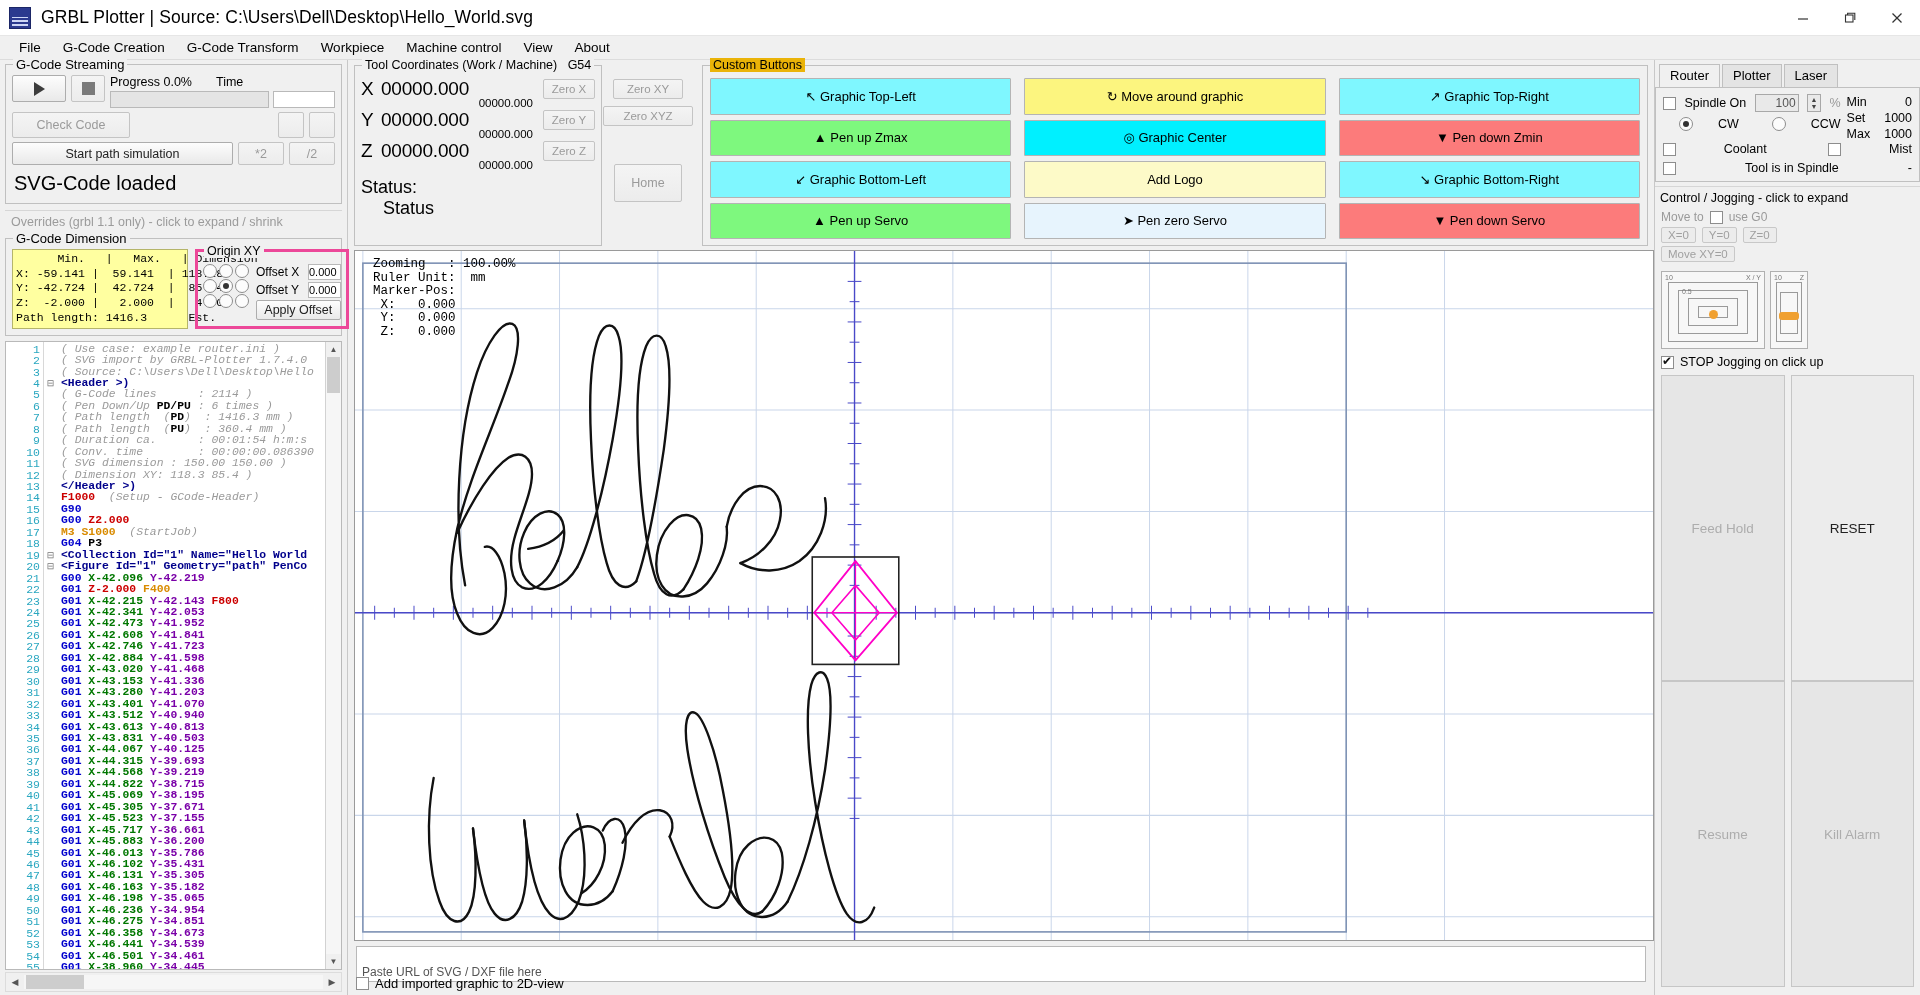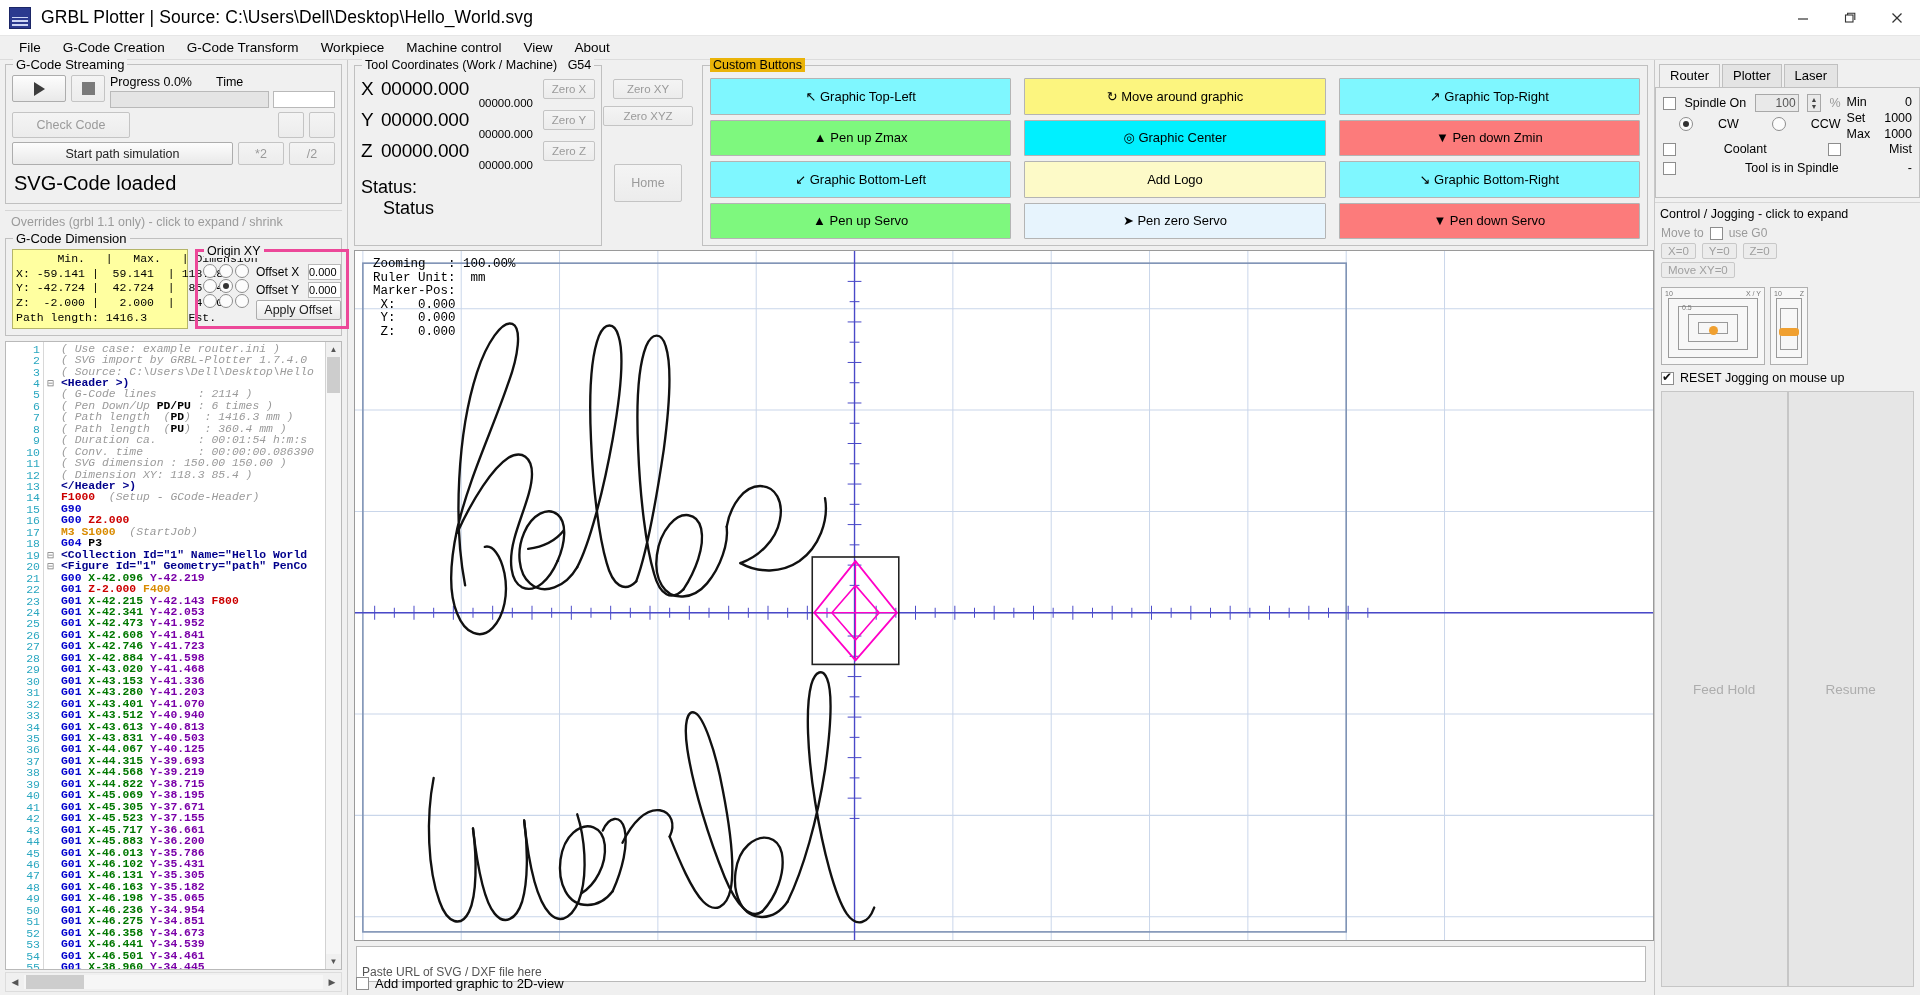--- a/index.html
+++ b/index.html
@@ -173,21 +173,21 @@
             padding:1px 6px; border-radius:2px; }
   .zeropads { display:flex; gap:5px; margin:4px 6px 0 6px; }
   .pad { border:1px solid #b0b0b0; background:#f7f7f7; position:relative; }
   .padxy { width:104px; height:78px; }
   .padz  { width:38px; height:78px; }
   .padlbl { position:absolute; font-size:7px; color:#777; }
   .sq { position:absolute; border:1px solid #9a9a9a; }
   .dot { position:absolute; background:#f0a030; border-radius:50%; }
   .stopjog { display:flex; align-items:center; gap:6px; font-size:12.5px; margin:6px 0 0 6px; }
   .bigbtns { flex:1; display:flex; gap:6px; padding:6px 6px 8px 6px; }
-  .bcol { flex:1; display:flex; flex-direction:row; }
+  .bcol { flex:1; display:flex; flex-direction:column; }
   .bigbtn { flex:1; border:1px solid #c6c6c6; background:#e6e6e6; color:#adadad;
             display:flex; align-items:center; justify-content:center; font-size:13.5px; }
   .bigbtn.reset { color:#222; background:#ececec; }
 </style>
 </head>
 <body>
 
 <div class="titlebar">
   <div class="tb-icon"></div>
   <div class="tb-title">GRBL Plotter | Source: C:\Users\Dell\Desktop\Hello_World.svg</div>
@@ -776,21 +776,21 @@
               <span>1000</span>
             </div>
         </div>
       </div>
       <div class="rowflex">
         <div class="cbx"></div>
         <span>Coolant</span>
         <div class="cbx" style="margin-left:14px;"></div>
         <span>Mist</span>
       </div>
-      <div class="rowflex" style="margin-bottom:16px;">
+      <div class="rowflex" style="margin-bottom:0;">
         <div class="cbx"></div>
         <span>Tool is in Spindle</span>
         <span>-</span>
       </div>
     </div>
 
     <div class="collapse">Control / Jogging - click to expand</div>
 
     <div class="jogbox">
       <div class="jogrow">
@@ -823,23 +823,27 @@
         <div class="padlbl" style="left:3px;top:2px;">10</div>
         <div class="padlbl" style="right:3px;top:2px;">Z</div>
         <div class="sq" style="left:5px;top:10px;right:5px;bottom:6px;"></div>
         <div class="sq" style="left:9px;top:20px;right:9px;bottom:14px;"></div>
         <div class="dot" style="left:8px;top:40px;right:8px;height:8px;border-radius:3px;"></div>
       </div>
     </div>
 
     <div class="stopjog">
       <div class="cbx on"></div>
-      <span>RESET Jogging on mouse up</span>
+      <span>STOP Jogging on click up</span>
     </div>
 
     <div class="bigbtns">
       <div class="bcol">
         <div class="bigbtn">Feed Hold</div>
         <div class="bigbtn">Resume</div>
       </div>
+      <div class="bcol">
+        <div class="bigbtn reset">RESET</div>
+        <div class="bigbtn">Kill Alarm</div>
+      </div>
     </div>
   </div>
 </div>
 
 </body></html>

